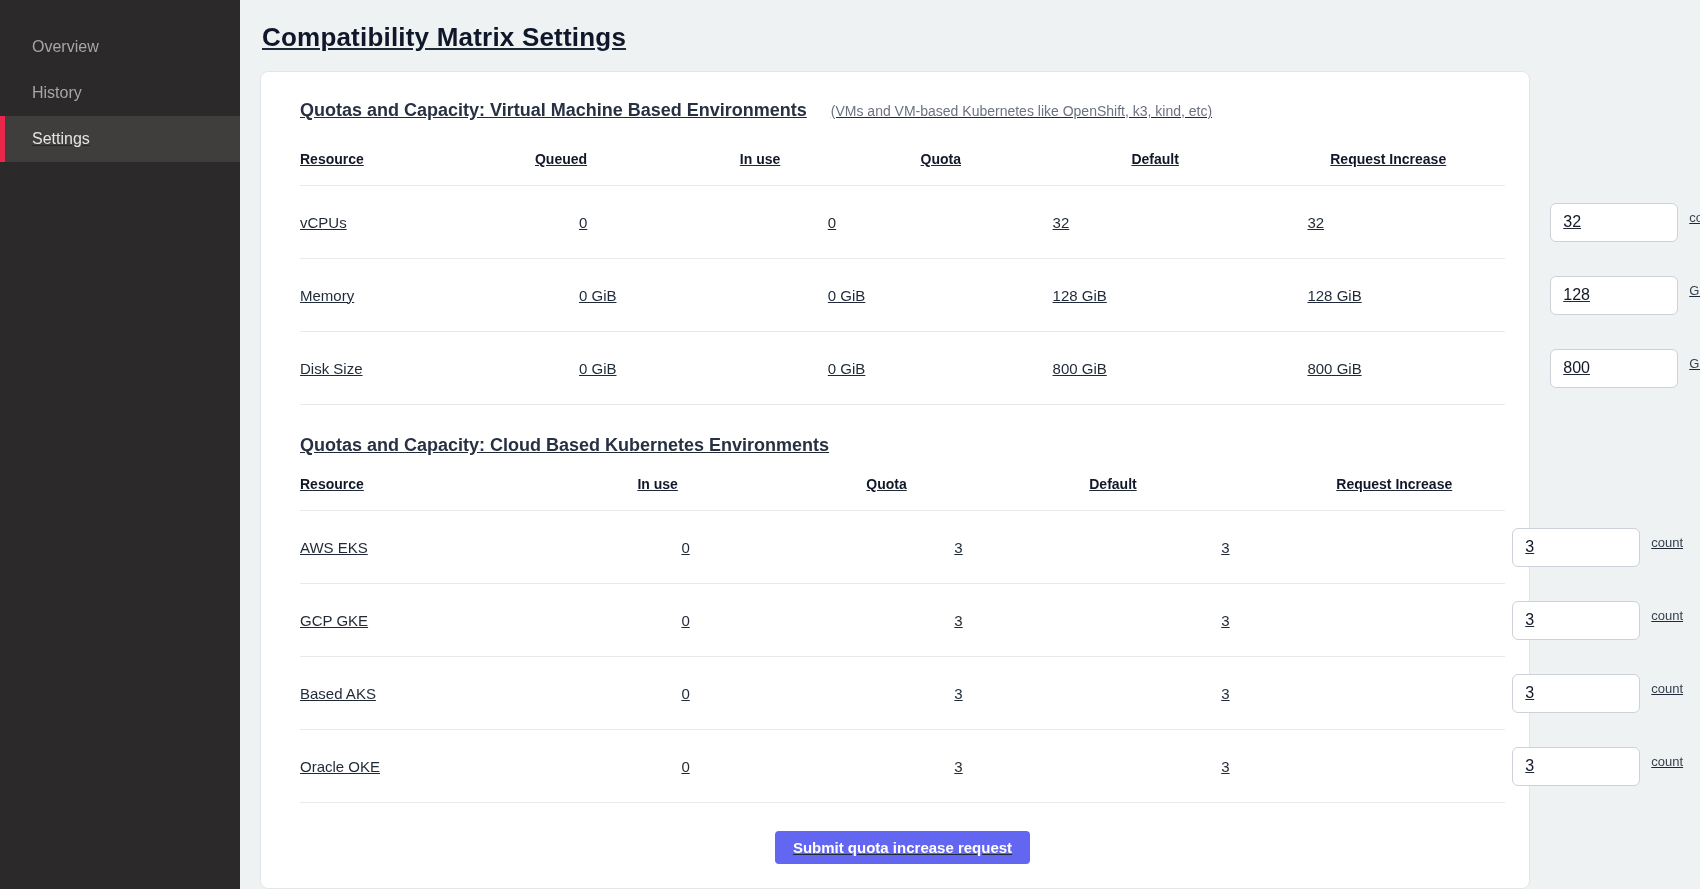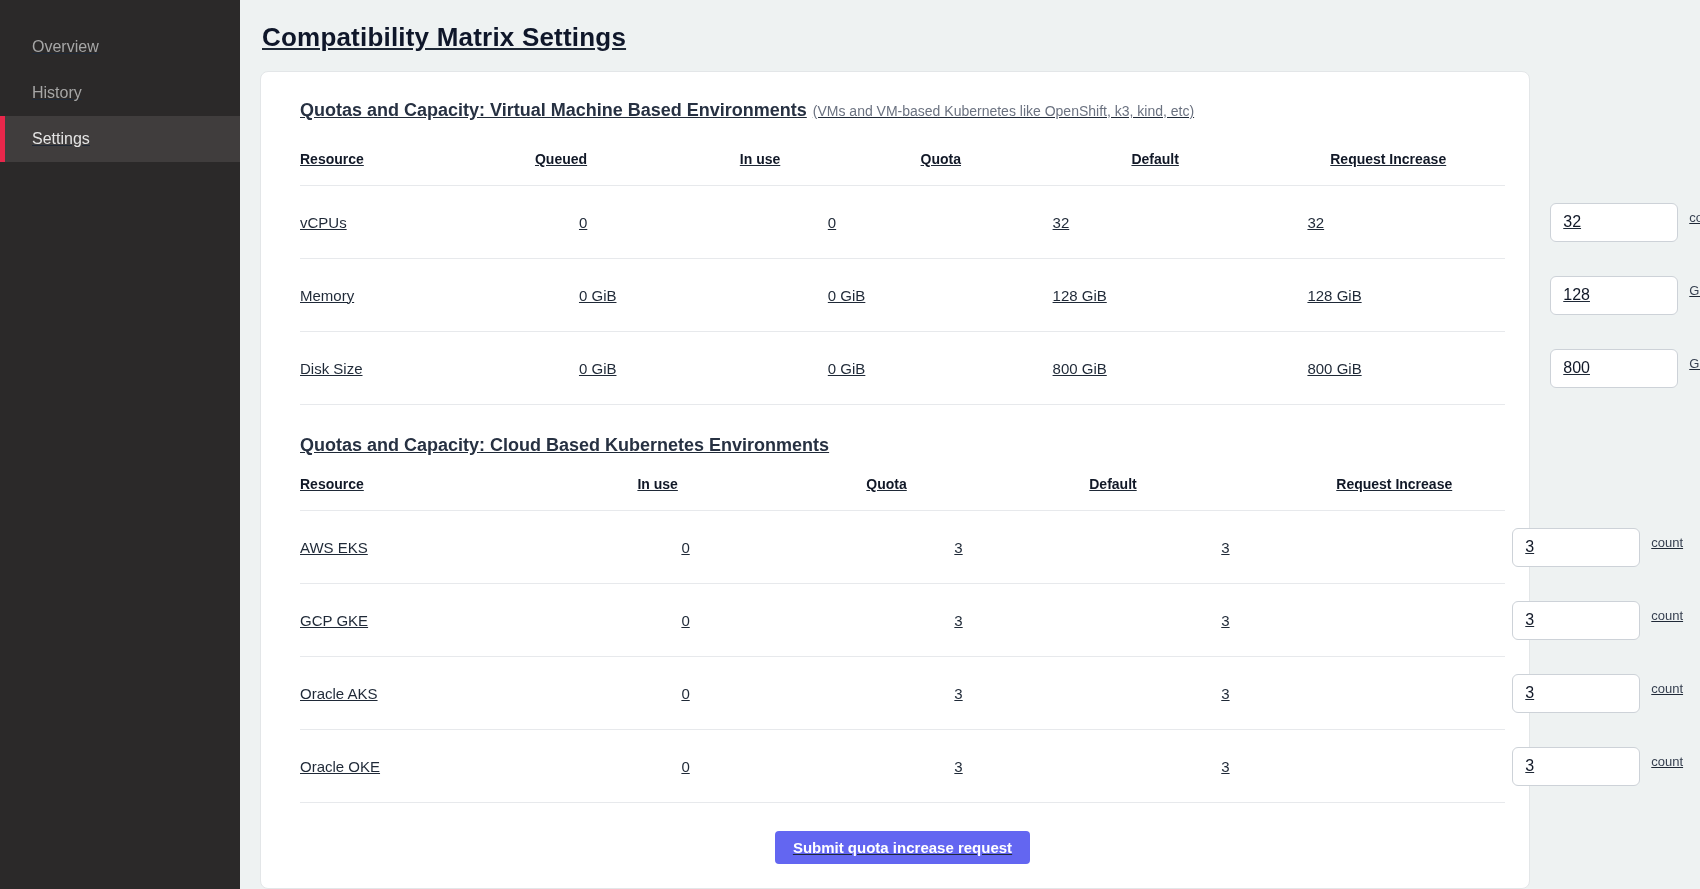--- a/index.html
+++ b/index.html
@@ -16,21 +16,21 @@
     height:46px;display:flex;align-items:center;padding-left:27px;
     border-left:5px solid transparent;color:#a6a6a6;font-size:16px;cursor:pointer;
   }
   .side-item.active{background:#403d3d;border-left-color:#e8274b;color:#e5e5e5;}
 
   
   .main{flex:1;min-width:0;padding:20px 38px 18px 20px;}
   .page-title{font-size:26px;font-weight:700;color:#0f172a;margin:2px 0 18px 2px;letter-spacing:.2px;}
   .card{background:#fff;border:1px solid #e3e6e8;border-radius:8px;padding:28px 24px 24px 39px;}
 
-  .sec-head{display:flex;align-items:baseline;gap:6px;margin-bottom:30px;}
+  .sec-head{display:flex;align-items:baseline;gap:24px;margin-bottom:30px;}
   .sec-title{font-size:18px;font-weight:700;color:#273142;}
   .sec-sub{font-size:14px;color:#6b7280;font-weight:400;}
 
   .table{border-bottom:1px solid #e7e9ec;}
   .thead,.trow{display:grid;align-items:center;}
   .t1{grid-template-columns:19.5% 17% 15% 17.5% 16.5% auto;}
   .t2{grid-template-columns:28% 19% 18.5% 20.5% auto;}
   .thead{padding-bottom:18px;}
   .th{font-size:14px;font-weight:700;color:#111827;}
   .trow{height:72px;border-top:1px solid #e7e9ec;gap:44px;}
@@ -159,21 +159,21 @@
             <div class="td">0</div>
             <div class="td">3</div>
             <div class="td">3</div>
             <div class="req">
               <input class="qinput" type="text" value="3" style="">
               <span class="unit">count</span>
             </div>
           </div>
 
           <div class="trow t2">
-            <div class="td">Oracle AKS</div>
+            <div class="td">Based AKS</div>
             <div class="td">0</div>
             <div class="td">3</div>
             <div class="td">3</div>
             <div class="req">
               <input class="qinput" type="text" value="3" style="">
               <span class="unit">count</span>
             </div>
           </div>
 
           <div class="trow t2">

